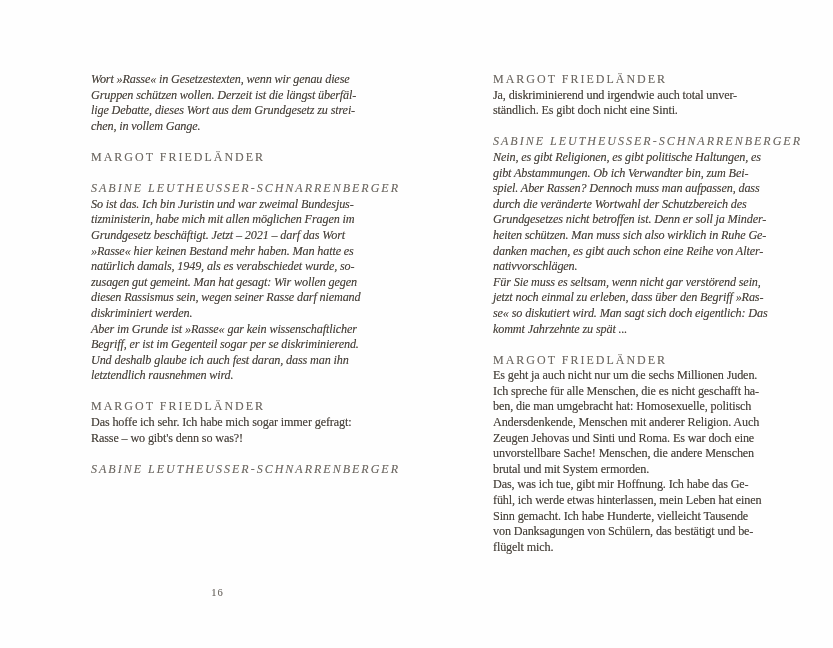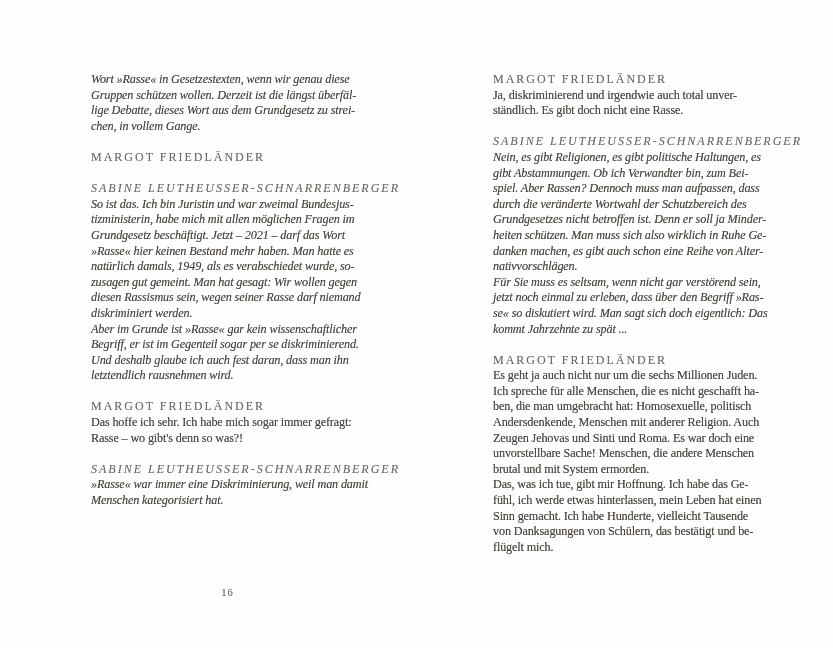--- a/index.html
+++ b/index.html
@@ -45,21 +45,21 @@
     letter-spacing: 2px;
     color: #6f6a64;
     text-shadow: 0 0 0.5px rgba(111, 106, 100, 0.45);
     margin-top: 15.6px;
   }
   .speaker.italic { font-style: italic; }
   .content > :first-child { margin-top: 0; }
   .page-number {
     position: absolute;
     top: 587px;
-    left: 10px;
+    left: 0;
     width: 285px;
     text-align: center;
     font-size: 10.5px;
     letter-spacing: 1px;
     color: #6f6a64;
     text-shadow: 0 0 0.5px rgba(111, 106, 100, 0.4);
   }
 </style>
 </head>
 <body>
@@ -82,30 +82,28 @@
 diesen Rassismus sein, wegen seiner Rasse darf niemand
 diskriminiert werden.
 Aber im Grunde ist »Rasse« gar kein wissenschaftlicher
 Begriff, er ist im Gegenteil sogar per se diskriminierend.
 Und deshalb glaube ich auch fest daran, dass man ihn
 letztendlich rausnehmen wird.</div>
         <div class="speaker">MARGOT FRIEDLÄNDER</div>
         <div class="speech">Das hoffe ich sehr. Ich habe mich sogar immer gefragt:
 Rasse – wo gibt's denn so was?!</div>
         <div class="speaker italic">SABINE LEUTHEUSSER-SCHNARRENBERGER</div>
-        <div class="speech italic">»Rasse« war immer eine Diskriminierung, weil man damit
-Menschen kategorisiert hat.</div>
       </div>
     <div class="page-number">16</div>
   </section>
   <section class="page page--right">
     <div class="content">
         <div class="speaker">MARGOT FRIEDLÄNDER</div>
         <div class="speech">Ja, diskriminierend und irgendwie auch total unver-
-ständlich. Es gibt doch nicht eine Rasse.</div>
+ständlich. Es gibt doch nicht eine Sinti.</div>
         <div class="speaker italic">SABINE LEUTHEUSSER-SCHNARRENBERGER</div>
         <div class="speech italic">Nein, es gibt Religionen, es gibt politische Haltungen, es
 gibt Abstammungen. Ob ich Verwandter bin, zum Bei-
 spiel. Aber Rassen? Dennoch muss man aufpassen, dass
 durch die veränderte Wortwahl der Schutzbereich des
 Grundgesetzes nicht betroffen ist. Denn er soll ja Minder-
 heiten schützen. Man muss sich also wirklich in Ruhe Ge-
 danken machen, es gibt auch schon eine Reihe von Alter-
 nativvorschlägen.
 Für Sie muss es seltsam, wenn nicht gar verstörend sein,

